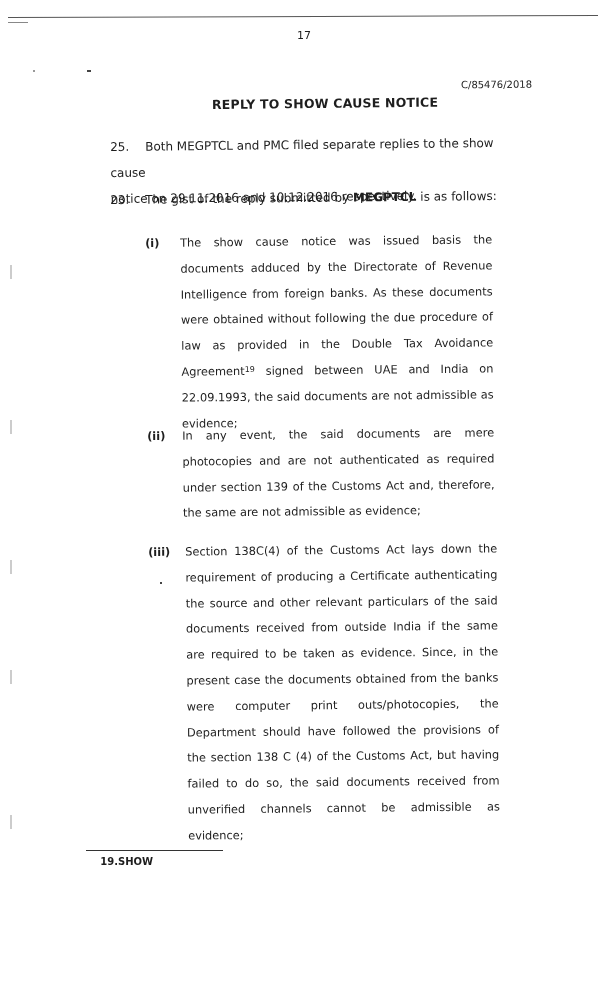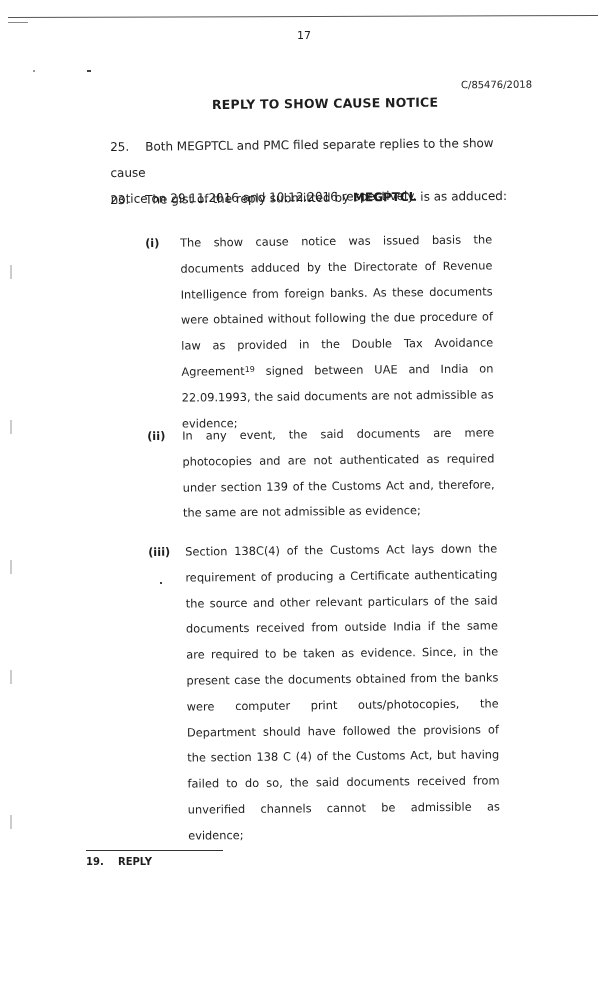--- a/index.html
+++ b/index.html
@@ -12,61 +12,61 @@
   .caseno { position:absolute; left:461px; top:63px; font-size:10px; font-weight:normal; transform:rotate(-0.5deg);margin-top:16px; }
   .title { position:absolute; left:212px; top:97px; font-size:12.5px; font-weight:bold; letter-spacing:0.2px; transform:rotate(-0.6deg); transform-origin:left; }
   .para { position:absolute; font-size:12px; line-height:26px; transform:rotate(-0.6deg); transform-origin:left top; }
   .para .num { display:inline-block; width:35px; }
   .item { position:absolute; font-size:11.4px; line-height:25.8px; transform:rotate(-0.6deg); transform-origin:left top; }
   .item .lbl { position:absolute; left:0; top:0; font-weight:bold; }
   .item .txt { position:absolute; text-align:justify; text-align-last:left; }
   sup { font-size:8px; font-weight:normal; vertical-align:top; position:relative; top:-2px; }
   .fnline { position:absolute; left:86px; top:850px; width:137px; height:1px; background:#333; }
   .fn { position:absolute; left:86px; top:856px; font-size:10px; font-weight:bold; }
-  .fn .fnum { display:inline-block; width:32px; }
+  .fn .fnum { display:inline-block; width:32px;text-align:right; }
   .speck { position:absolute; background:#999; }
 </style>
 </head>
 <body>
 
 <div class="topline"></div>
 <div class="topline2"></div>
 
 <div class="pageno">17</div>
 <div class="caseno">C/85476/2018</div>
 
 <div class="title">REPLY TO SHOW CAUSE NOTICE</div>
 
 <div class="para" style="left:110px; top:134px; width:420px;">
   <div><span class="num">25.</span><span>Both MEGPTCL and PMC filed separate replies to the show cause</span></div>
   <div><span>notice on 29.11.2016 and 10.12.2016 respectively.</span></div>
 </div>
 
 <div class="para" style="left:110px; top:187px; width:420px;">
-  <span class="num">23.</span><span>The gist of the reply submitted by </span><b>MEGPTCL</b><span> is as adduced:</span>
+  <span class="num">23.</span><span>The gist of the reply submitted by </span><b>MEGPTCL</b><span> is as follows:</span>
 </div>
 
 <div class="item" style="left:145px; top:231px; width:380px;">
   <span class="lbl">(i)</span>
   <div class="txt" style="left:35px; top:0; width:312px;"><span>The show cause notice was issued basis the documents adduced by the Directorate of Revenue Intelligence from foreign banks. As these documents were obtained without following the due procedure of law as provided in the Double Tax Avoidance Agreement</span><sup>19</sup><span> signed between UAE and India on 22.09.1993, the said documents are not admissible as evidence;</span></div>
 </div>
 
 <div class="item" style="left:147px; top:424px; width:380px;">
   <span class="lbl">(ii)</span>
   <div class="txt" style="left:35px; top:0; width:312px;">In any event, the said documents are mere photocopies and are not authenticated as required under section 139 of the Customs Act and, therefore, the same are not admissible as evidence;</div>
 </div>
 
 <div class="item" style="left:148px; top:540px; width:380px;">
   <span class="lbl">(iii)</span>
   <div class="txt" style="left:37px; top:0; width:312px;">Section 138C(4) of the Customs Act lays down the requirement of producing a Certificate authenticating the source and other relevant particulars of the said documents received from outside India if the same are required to be taken as evidence. Since, in the present case the documents obtained from the banks were computer print outs/photocopies, the Department should have followed the provisions of the section 138 C (4) of the Customs Act, but having failed to do so, the said documents received from unverified channels cannot be admissible as evidence;</div>
 </div>
 
 <div class="fnline"></div>
 <div class="fn">
-  <span class="fnum">19.</span><span>REPLY</span>
+  <span class="fnum">19.</span><span>SHOW</span>
 </div>
 
 <div class="speck" style="left:33px; top:70px; width:2px; height:2px;"></div>
 <div class="speck" style="left:87px; top:70px; width:4px; height:2px; background:#444;"></div>
 <div class="speck" style="left:10px; top:265px; width:2px; height:14px; background:#ccc;"></div>
 <div class="speck" style="left:10px; top:420px; width:2px; height:14px; background:#ccc;"></div>
 <div class="speck" style="left:10px; top:560px; width:2px; height:14px; background:#ccc;"></div>
 <div class="speck" style="left:10px; top:670px; width:2px; height:14px; background:#ccc;"></div>
 <div class="speck" style="left:10px; top:815px; width:2px; height:14px; background:#ccc;"></div>
 <div class="speck" style="left:160px; top:582px; width:2px; height:2px; background:#444;"></div>

